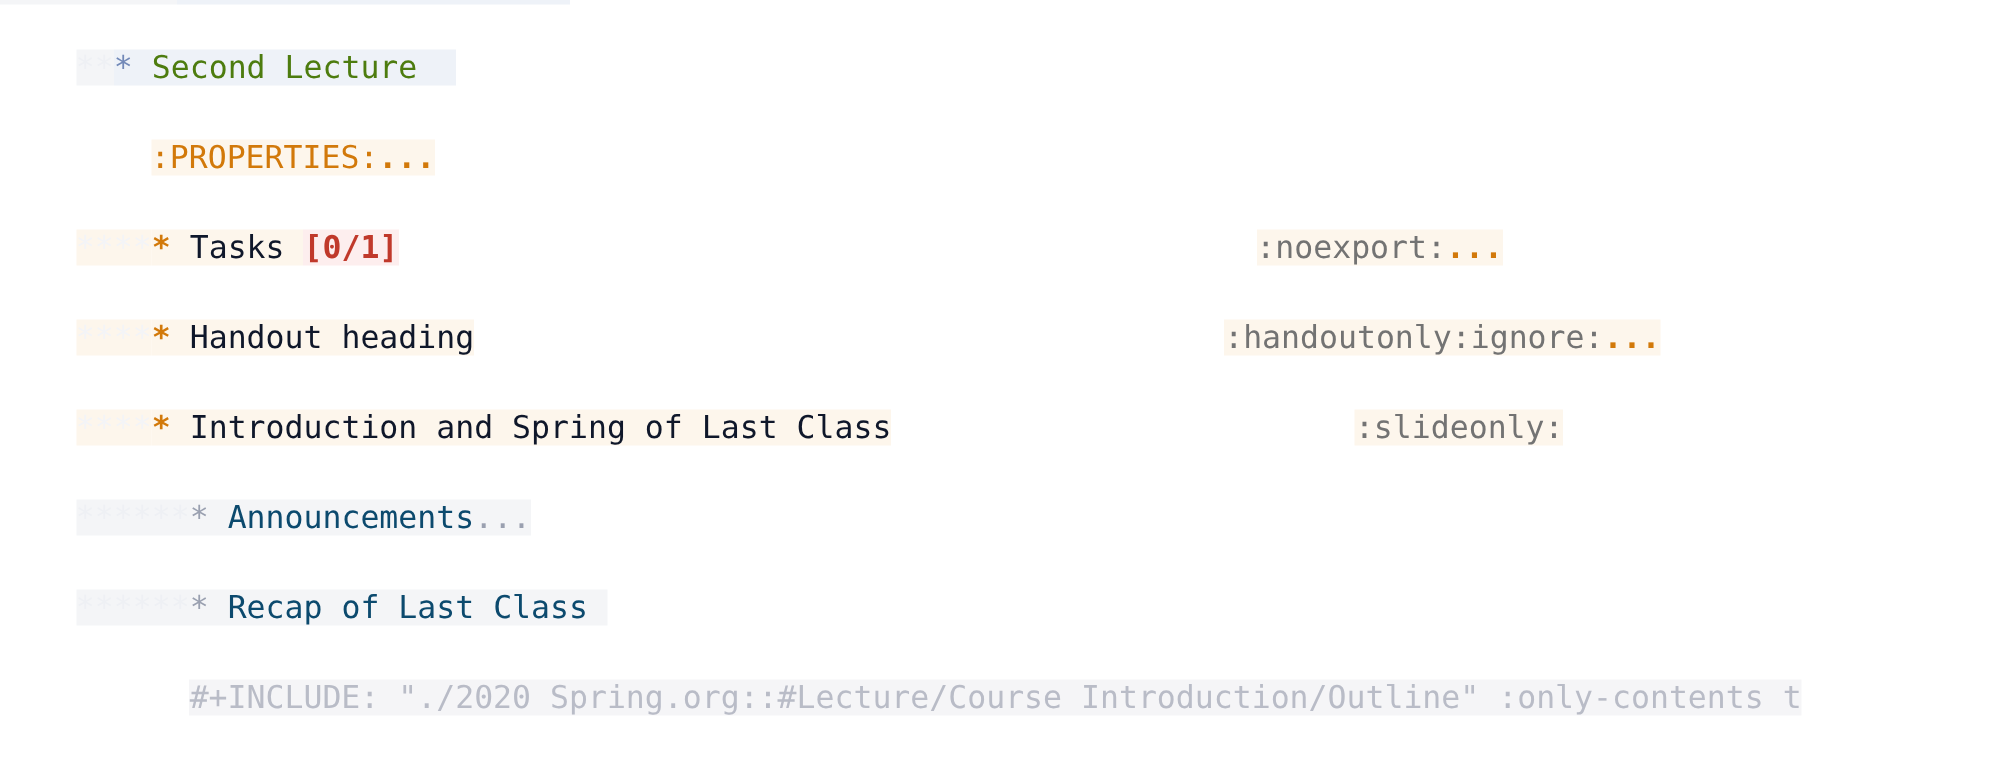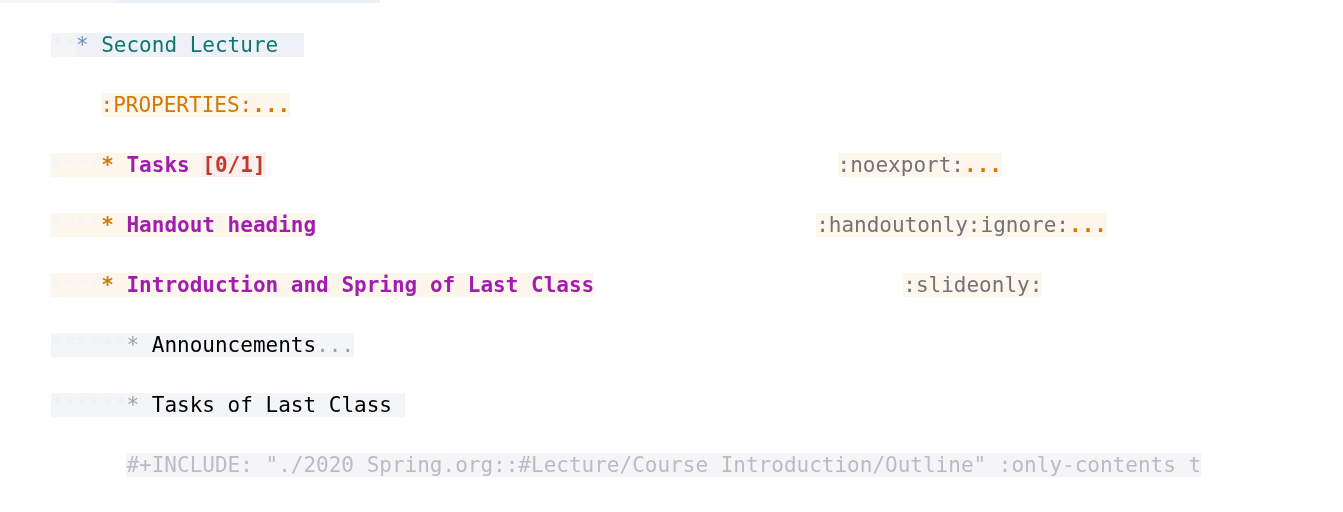--- a/index.html
+++ b/index.html
@@ -41,23 +41,23 @@
 
   .seg { white-space: pre; }
 
   
   .stars-hidden  { color: #f3f4f7; }                 
   .stars-hidden-g{ color: #eef0f4; }
   .bullet-l3     { color: #7289b8; }                 
   .bullet-l5     { color: #d2790a; font-weight: bold; }
   .bullet-l7     { color: #9aa0b0; }
 
-  .title-l3      { color: #0f766e; margin-top: 48px; }
-  .title-l5      { color: #a21caf; font-weight: bold; }
-  .title-l7      { color: #000000; }
+  .title-l3      { color: #4d7c0f; margin-top: 48px; }
+  .title-l5      { color: #0f172a; font-weight: normal; }
+  .title-l7      { color: #0c4a6e; }
 
   .tag           { color: #737373; font-weight: normal; }
   .cookie        { color: #c0392b; background: #fdeeee; font-weight: bold; text-align: center; }
 
   .drawer        { color: #d2790a; }
   .keyword       { color: #b9bcc7; }
   .ellipsis      { color: #d2790a; font-weight: bold; }
   .ellipsis-gray { color: #9aa0b0; }
 
   
@@ -104,21 +104,21 @@
 
   <div class="line" style="top:120px;">
     <span class="seg bg-head-odd"><span class="stars-hidden">****</span></span><span class="seg bg-head-odd"><span class="bullet-l5">*</span><span class="title-l5"> </span><span class="title-l5">Introduction and Spring of Last Class</span></span><span class="seg bg-head-odd" style="display:inline-block;width:309px;"></span><span class="seg bg-head-odd"><span class="tag">:slideonly:</span></span>
   </div>
 
   <div class="line" style="top:150px;">
     <span class="seg bg-head-gray"><span class="stars-hidden-g">******</span></span><span class="seg bg-head-gray"><span class="bullet-l7">*</span><span class="title-l7"> </span><span class="title-l7">Announcements</span><span class="ellipsis-gray">...</span></span>
   </div>
 
   <div class="line" style="top:180px;">
-    <span class="seg bg-head-gray"><span class="stars-hidden-g">******</span></span><span class="seg bg-head-gray"><span class="bullet-l7">*</span><span class="title-l7"> </span><span class="title-l7">Tasks of Last Class</span><span class="title-l7"> </span></span>
+    <span class="seg bg-head-gray"><span class="stars-hidden-g">******</span></span><span class="seg bg-head-gray"><span class="bullet-l7">*</span><span class="title-l7"> </span><span class="title-l7">Recap of Last Class</span><span class="title-l7"> </span></span>
   </div>
 
   <div class="line" style="top:210px;">
     <span class="seg" style="color:#ffffff;">      </span><span class="seg bg-keyword keyword">#+INCLUDE: "./2020 Spring.org::#Lecture/Course Introduction/Outline" :only-contents t</span>
   </div>
 
   <div class="line" style="top:240px;">
     
   </div>
 

